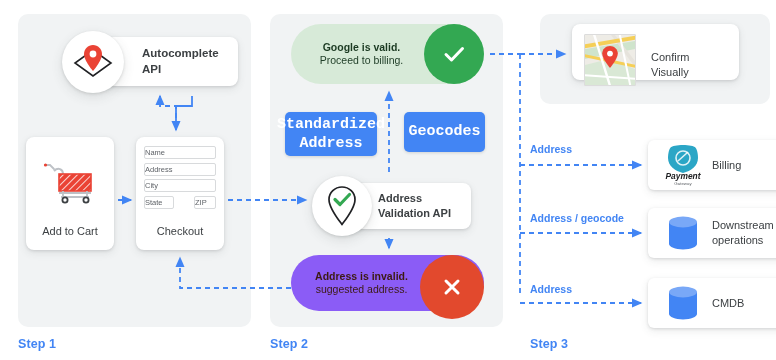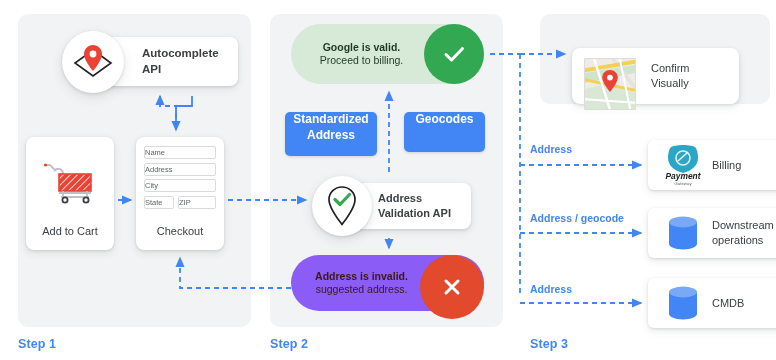--- a/index.html
+++ b/index.html
@@ -62,21 +62,21 @@
     position:absolute;left:0;right:0;bottom:13px;text-align:center;
     font-size:11px;color:#3c4043;
   }
   #cart-art{position:absolute;left:50%;top:24px;transform:translateX(-50%);}
   .form-fields{position:absolute;left:8px;top:9px;right:8px;}
   .field{
     height:13px;border:1px solid #d8dadc;border-radius:2px;background:#fff;
     margin-bottom:3.5px;display:flex;align-items:center;
     font-size:7.5px;color:#5f6368;box-sizing:border-box;
   }
-  .field-row{display:flex;gap:4px;}
+  .field-row{display:flex;gap:20px;}
   .field-row .field{margin-bottom:0;}
   .f-state{width:30px;flex:none;}
   .f-zip{flex:1;}
 
   
   #banner-valid{
     position:absolute;left:291px;top:24px;width:193px;height:60px;
     background:#d7ead8;border-radius:30px;
   }
   #banner-invalid{
@@ -92,43 +92,44 @@
   #banner-invalid .t1{font-size:10.5px;font-weight:bold;color:#3c1a12;display:block;}
   #banner-invalid .t2{font-size:10.5px;color:#3c1a12;display:block;}
   .status-circle{
     position:absolute;border-radius:50%;display:flex;align-items:center;justify-content:center;
   }
   #circle-valid{right:0;top:0;width:60px;height:60px;background:#33a852;}
   #circle-invalid{right:0;top:0;width:64px;height:64px;background:#e2492d;}
 
   .chip{
     position:absolute;background:#4285f4;border-radius:5px;
-    display:flex;justify-content:center;text-align:center;
-    color:#ffffff;font-size:12px;font-weight:bold;line-height:1.3;
+    display:flex;align-items:center;justify-content:center;text-align:center;
+    color:#ffffff;font-size:15px;font-weight:bold;line-height:1.3;
     box-shadow:0 1px 3px rgba(60,64,67,.18);
+    font-family:Liberation Mono, monospace;
   }
   #chip-standardized{left:285px;top:112px;width:92px;height:44px;}
   #chip-geocodes{left:404px;top:112px;width:81px;height:40px;}
 
   #card-validation{
     left:336px;top:183px;width:135px;height:46px;
     display:flex;align-items:center;
   }
   #card-validation .lbl{
     margin-left:42px;font-size:11px;color:#3c4043;font-weight:bold;line-height:1.35;
   }
   #icon-validation{
     position:absolute;left:312px;top:176px;width:60px;height:60px;border-radius:50%;
     background:#fff;box-shadow:0 1px 3px rgba(60,64,67,.18),0 4px 12px rgba(60,64,67,.12);
     display:flex;align-items:center;justify-content:center;
   }
 
   
   #card-confirm{
-    left:572px;top:24px;width:167px;height:56px;display:flex;align-items:center;margin-top:24px;
+    left:572px;top:24px;width:167px;height:56px;display:flex;align-items:flex-end;
   }
   #map-thumb{
     position:absolute;left:12px;top:10px;width:50px;height:50px;border:1px solid #dcdcdc;
     overflow:hidden;border-radius:1px;background:#eceae3;
   }
   #card-confirm .lbl{margin-left:79px;font-size:11px;color:#3c4043;line-height:1.35;}
 
   .dest-card{
     position:absolute;width:148px;height:50px;background:#fff;border-radius:6px;
     box-shadow:0 1px 3px rgba(60,64,67,.16),0 3px 9px rgba(60,64,67,.10);

